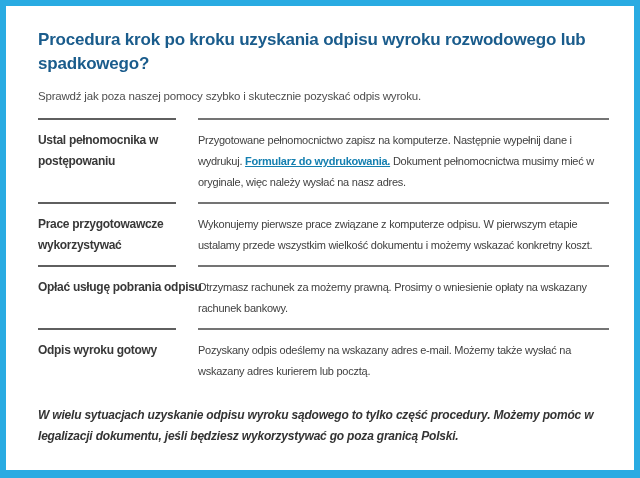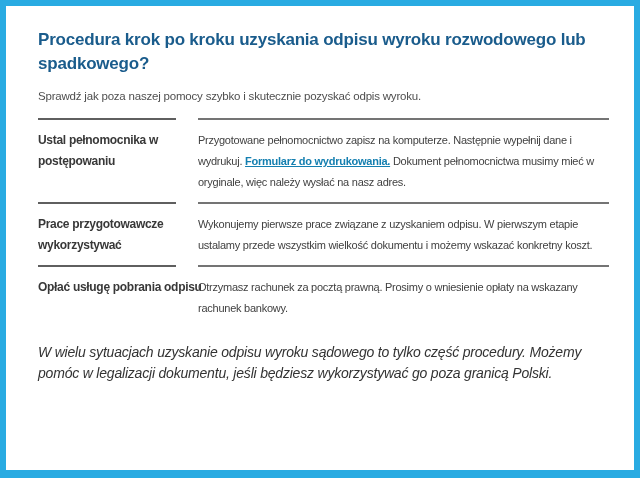--- a/index.html
+++ b/index.html
@@ -74,22 +74,22 @@
     letter-spacing: -0.25px;
   }
   .print-form-link {
     color: #147fb0;
     font-weight: bold;
     text-decoration: underline;
     cursor: pointer;
   }
   .footer-note {
     margin-top: 14px;
-    font-size: 14px;
-    font-weight: normal;
+    font-size: 12px;
+    font-weight: bold;
     font-style: italic;
     line-height: 21px;
     color: #333333;
     letter-spacing: -0.2px;
   }
 </style>
 </head>
 <body>
 
 <div class="page">
@@ -108,32 +108,40 @@
         <div class="step-desc-cell">
           <div class="step-desc"><span>Przygotowane pełnomocnictwo zapisz na komputerze. Następnie wypełnij dane i wydrukuj. </span><a class="print-form-link">Formularz do wydrukowania.</a><span> Dokument pełnomocnictwa musimy mieć w oryginale, więc należy wysłać na nasz adres.</span></div>
         </div>
       </div>
 
       <div class="step-row">
         <div class="step-label-cell">
           <div class="step-label">Prace przygotowawcze wykorzystywać</div>
         </div>
         <div class="step-desc-cell">
-          <div class="step-desc">Wykonujemy pierwsze prace związane z uzyskaniem odpisu. W pierwszym etapie ustalamy przede wszystkim wielkość dokumentu i możemy wskazać konkretny koszt.</div>
+          <div class="step-desc">Wykonujemy pierwsze prace związane z komputerze odpisu. W pierwszym etapie ustalamy przede wszystkim wielkość dokumentu i możemy wskazać konkretny koszt.</div>
         </div>
       </div>
 
       <div class="step-row">
         <div class="step-label-cell">
           <div class="step-label">Opłać usługę pobrania odpisu</div>
         </div>
         <div class="step-desc-cell">
-          <div class="step-desc">Otrzymasz rachunek za pocztą prawną. Prosimy o wniesienie opłaty na wskazany rachunek bankowy.</div>
+          <div class="step-desc">Otrzymasz rachunek za możemy prawną. Prosimy o wniesienie opłaty na wskazany rachunek bankowy.</div>
         </div>
       </div>
 
+      <div class="step-row">
+        <div class="step-label-cell">
+          <div class="step-label">Odpis wyroku gotowy</div>
+        </div>
+        <div class="step-desc-cell">
+          <div class="step-desc">Pozyskany odpis odeślemy na wskazany adres e-mail. Możemy także wysłać na wskazany adres kurierem lub pocztą.</div>
+        </div>
+      </div>
 
     </div>
 
     <p class="footer-note">W wielu sytuacjach uzyskanie odpisu wyroku sądowego to tylko część procedury. Możemy pomóc w legalizacji dokumentu, jeśli będziesz wykorzystywać go poza granicą Polski.</p>
 
   </div>
 </div>
 
 </body></html>

